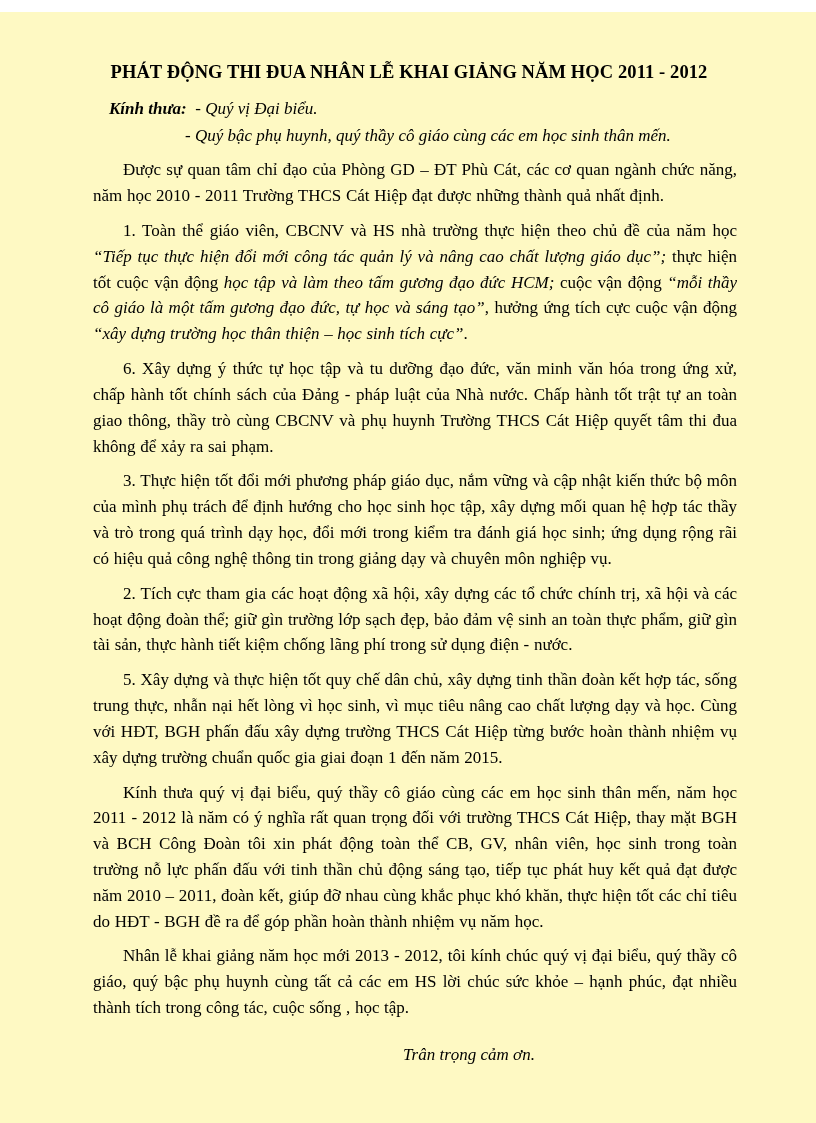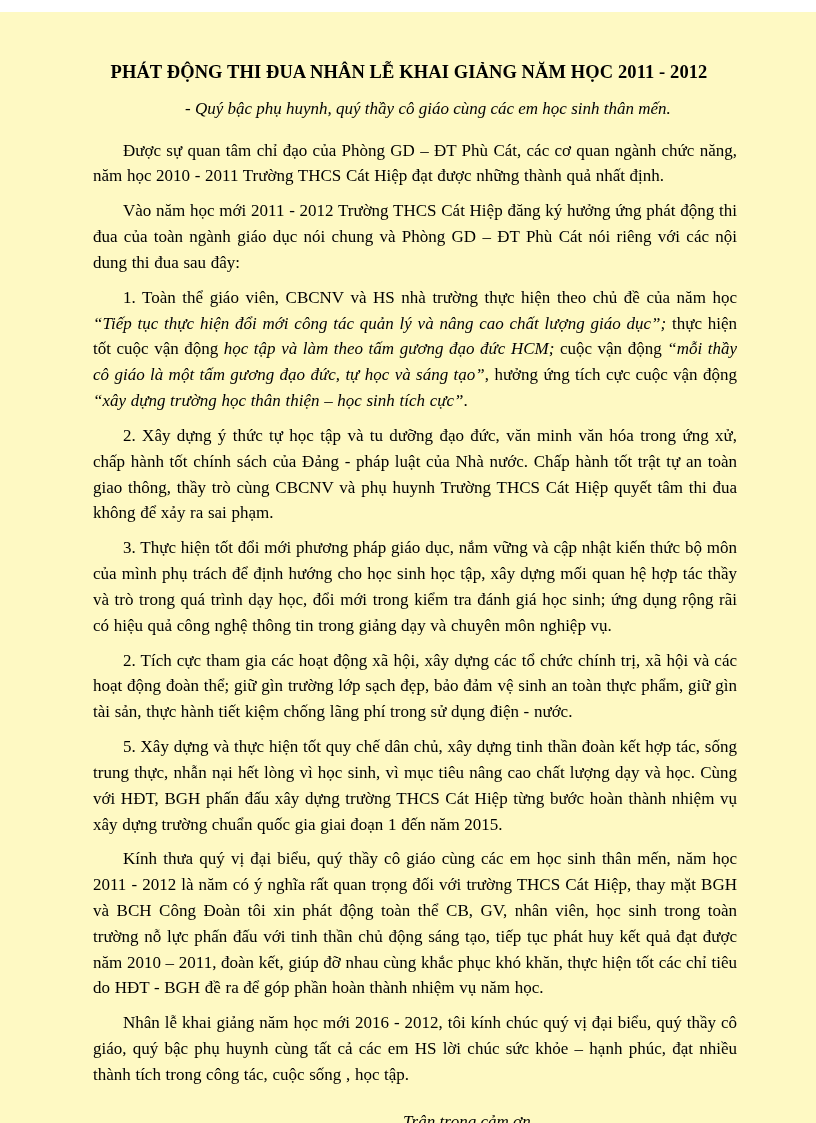--- a/index.html
+++ b/index.html
@@ -51,21 +51,21 @@
     font-style: italic;
   }
   .greeting-colon {
     font-weight: bold;
     font-style: italic;
   }
   .greeting-item {
     font-style: italic;
   }
   .greeting-line2 {
-    margin: 0 0 16px 0;
+    margin: 0 0 9px 0;
     padding-left: 104px;
     font-size: 17px;
     line-height: 1.45;
     font-style: italic;
   }
 
   p.body-par {
     margin: 0 0 9px 12px;
     font-size: 17px;
     line-height: 1.52;
@@ -98,40 +98,42 @@
 </style>
 </head>
 <body>
 
 <div class="page">
 
   <div class="content">
 
     <h1 class="doc-title">PHÁT ĐỘNG THI ĐUA NHÂN LỄ KHAI GIẢNG NĂM HỌC 2011 - 2012</h1>
 
+    <div class="greeting">
+      <span class="greeting-label">Kính thưa</span><span class="greeting-colon">:</span>&nbsp;&nbsp;<span class="greeting-item">- Quý vị Đại biểu.</span>
+    </div>
 
     <div class="greeting-line2">- Quý  bậc phụ huynh, quý thầy cô giáo cùng các em học sinh thân mến.</div>
 
     <p class="body-par">Được sự quan tâm  chỉ đạo của Phòng GD – ĐT Phù Cát, các cơ quan  ngành chức năng, năm học 2010 - 2011 Trường THCS Cát Hiệp đạt được những thành quả nhất định.</p>
 
-    <p class="body-par">Vào năm học mới 2011 - 2012 Trường THCS Cát Hiệp đăng ký hưởng ứng phát động thi đua của toàn ngành giáo dục nói chung và Phòng GD – ĐT Phù Cát nói riêng với các nội dung thi đua sau đây:</p>
 
     <p class="body-par"><span>1. Toàn thể giáo viên,  CBCNV và  HS nhà trường thực hiện  theo chủ đề của năm học </span><span class="it">“Tiếp tục thực hiện đổi mới công tác quản lý và nâng cao chất lượng giáo dục”;</span><span> thực hiện tốt cuộc vận động </span><span class="it">học tập và làm theo tấm gương đạo đức HCM;</span><span>  cuộc vận động </span><span class="it">“mỗi thầy cô giáo là một tấm gương đạo đức, tự học và sáng tạo”</span><span>, hưởng ứng tích cực cuộc vận động </span><span class="it">“xây dựng trường học thân thiện – học sinh tích cực”</span><span>.</span></p>
 
-    <p class="body-par">2. Xây dựng ý thức tự học tập và tu dưỡng đạo đức, văn minh văn hóa trong ứng xử, chấp hành tốt chính sách của Đảng -  pháp luật của Nhà nước. Chấp hành tốt trật tự an toàn giao thông, thầy trò cùng CBCNV và phụ huynh Trường THCS Cát Hiệp quyết tâm thi đua không để xảy ra sai phạm.</p>
+    <p class="body-par">6. Xây dựng ý thức tự học tập và tu dưỡng đạo đức, văn minh văn hóa trong ứng xử, chấp hành tốt chính sách của Đảng -  pháp luật của Nhà nước. Chấp hành tốt trật tự an toàn giao thông, thầy trò cùng CBCNV và phụ huynh Trường THCS Cát Hiệp quyết tâm thi đua không để xảy ra sai phạm.</p>
 
     <p class="body-par">3.  Thực hiện tốt đổi mới phương pháp giáo dục, nắm vững và cập nhật kiến thức bộ môn của mình phụ trách để định hướng cho học sinh học tập, xây dựng mối quan hệ hợp tác thầy và trò trong quá trình dạy học, đổi mới trong kiểm tra đánh giá học sinh; ứng dụng rộng rãi có hiệu quả công nghệ thông tin trong giảng dạy và chuyên môn nghiệp vụ.</p>
 
     <p class="body-par">2. Tích cực tham gia các hoạt động xã hội, xây dựng các tổ chức chính trị, xã hội và các hoạt động đoàn thể; giữ gìn trường lớp sạch đẹp, bảo đảm vệ sinh an toàn thực phẩm, giữ gìn tài sản, thực hành tiết kiệm chống lãng phí trong sử dụng điện -  nước.</p>
 
     <p class="body-par">5. Xây dựng và thực hiện tốt quy chế dân chủ, xây dựng tinh thần đoàn kết hợp tác, sống trung thực, nhẫn nại hết lòng vì học sinh, vì mục tiêu nâng cao chất lượng dạy và học. Cùng với HĐT, BGH phấn đấu xây dựng trường THCS Cát Hiệp từng bước hoàn thành nhiệm vụ xây dựng trường chuẩn quốc gia giai đoạn 1 đến năm 2015.</p>
 
     <p class="body-par">Kính thưa quý vị đại biểu, quý thầy cô giáo cùng các em học sinh thân mến, năm học 2011 - 2012 là năm có ý nghĩa rất quan trọng đối với trường THCS Cát Hiệp,  thay mặt BGH và BCH Công Đoàn tôi xin phát động toàn thể CB, GV, nhân viên, học sinh trong toàn trường nỗ lực phấn đấu với tinh thần chủ động sáng tạo, tiếp tục phát huy kết quả đạt được năm 2010 – 2011, đoàn kết, giúp đỡ nhau cùng khắc phục khó khăn, thực hiện tốt các chỉ tiêu do HĐT - BGH đề ra để góp phần hoàn thành nhiệm vụ năm học.</p>
 
-    <p class="body-par tight">Nhân lễ khai giảng năm học mới 2016 - 2012, tôi kính chúc quý vị đại biểu, quý thầy cô giáo, quý bậc phụ huynh cùng tất cả các em HS lời chúc sức khỏe – hạnh phúc, đạt nhiều thành tích trong công tác, cuộc sống , học tập.</p>
+    <p class="body-par tight">Nhân lễ khai giảng năm học mới 2013 - 2012, tôi kính chúc quý vị đại biểu, quý thầy cô giáo, quý bậc phụ huynh cùng tất cả các em HS lời chúc sức khỏe – hạnh phúc, đạt nhiều thành tích trong công tác, cuộc sống , học tập.</p>
 
     <div class="closing">Trân trọng cảm ơn.</div>
 
   </div>
 
   <div class="footer-rule"></div>
 
 </div>
 
 </body></html>

